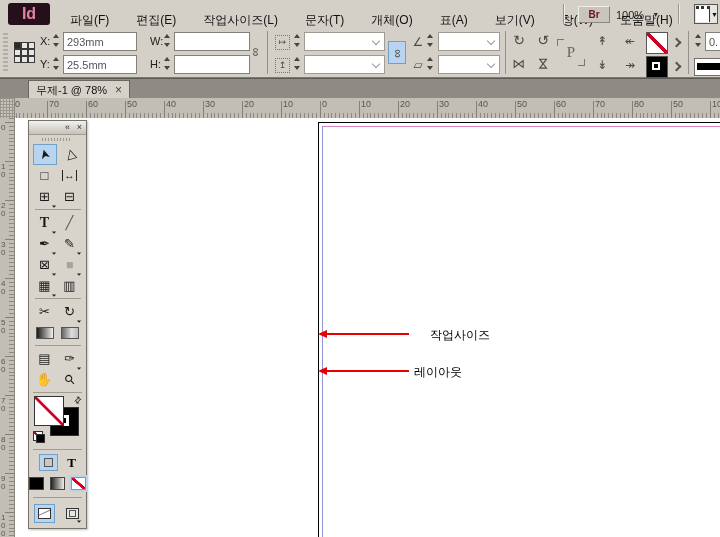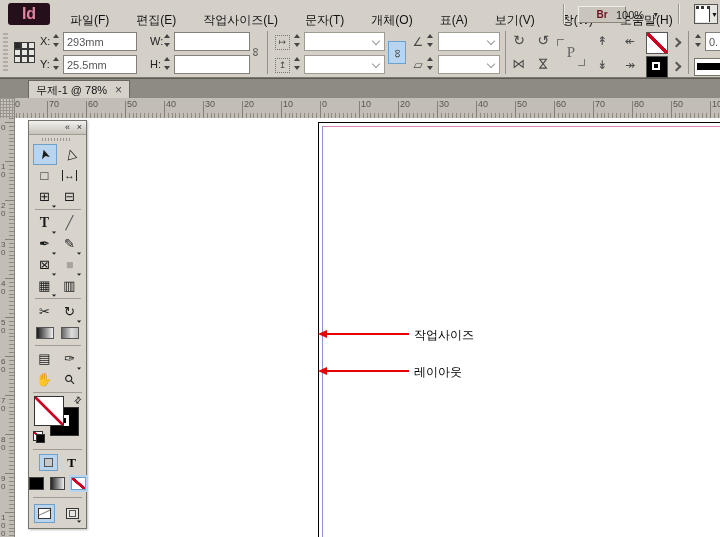--- a/index.html
+++ b/index.html
@@ -8,21 +8,21 @@
        -webkit-font-smoothing:none;}
   
   .menubar{position:absolute;left:0;top:0;width:720px;height:28px;background:#d4d0c8;
            border-bottom:1px solid #b4b0a8;}
   .logo{position:absolute;left:8px;top:3px;width:42px;height:22px;background:#240f1a;
         color:#e2849f;font-weight:bold;font-size:16px;line-height:22px;text-align:center;
         border-radius:3px;letter-spacing:0;}
   #menus{position:absolute;left:70px;top:0;height:28px;display:flex;align-items:center;gap:27px;}
   .menu-item{color:#111;font-size:12px;white-space:nowrap;cursor:default;margin-top:12px;}
   .mb-vsep{position:absolute;top:4px;width:1px;height:20px;background:#9a968e;border-right:1px solid #eceae6;}
-  .br-btn{position:absolute;left:578px;top:6px;width:48px;height:17px;background:#c9c5bd;
+  .br-btn{position:absolute;left:578px;top:6px;width:32px;height:17px;background:#c9c5bd;
           border:1px solid #8a867e;border-top-color:#f0eee9;border-left-color:#f0eee9;
           color:#6e1020;font-weight:bold;font-size:10px;text-align:center;line-height:15px;padding:0;
           font-family:"Liberation Sans","DejaVu Sans",sans-serif;}
   .zoom-ctl{position:absolute;left:616px;top:6px;height:17px;display:flex;align-items:center;gap:8px;
             color:#222;font-size:11px;text-align:center;}
   .zoom-ctl .dd{font-size:7px;color:#333;}
   .ws-icon{position:absolute;left:694px;top:4px;width:22px;height:18px;background:#e8e6e1;
            border:1px solid #555;display:flex;align-items:center;justify-content:flex-end;}
   .ws-icon .pane{position:absolute;left:1px;top:1px;right:7px;bottom:1px;background:#fff;
                  border-top:3px dotted #333;border-right:1px solid #333;}
@@ -321,21 +321,21 @@
 
   <div class="docarea">
     <div class="pg-edge-h"></div>
     <div class="pg-edge-v"></div>
     <div class="pg-margin-h"></div>
     <div class="pg-col-v"></div>
 
     <div class="anno">
       <div class="aline" style="left:326px;top:215px;width:83px"></div>
       <div class="ahead" style="left:318px;top:212px"></div>
-      <span class="albl" style="left:414px;top:209px">작업사이즈</span>
+      <span class="albl" style="left:430px;top:209px">작업사이즈</span>
     </div>
     <div class="anno">
       <div class="aline" style="left:326px;top:252px;width:83px"></div>
       <div class="ahead" style="left:318px;top:249px"></div>
       <span class="albl" style="left:414px;top:246px">레이아웃</span>
     </div>
 
     <div class="vruler" id="vruler">
       <div class="minor"></div>
     <div class="vtick" style="top: 4px;"></div>

